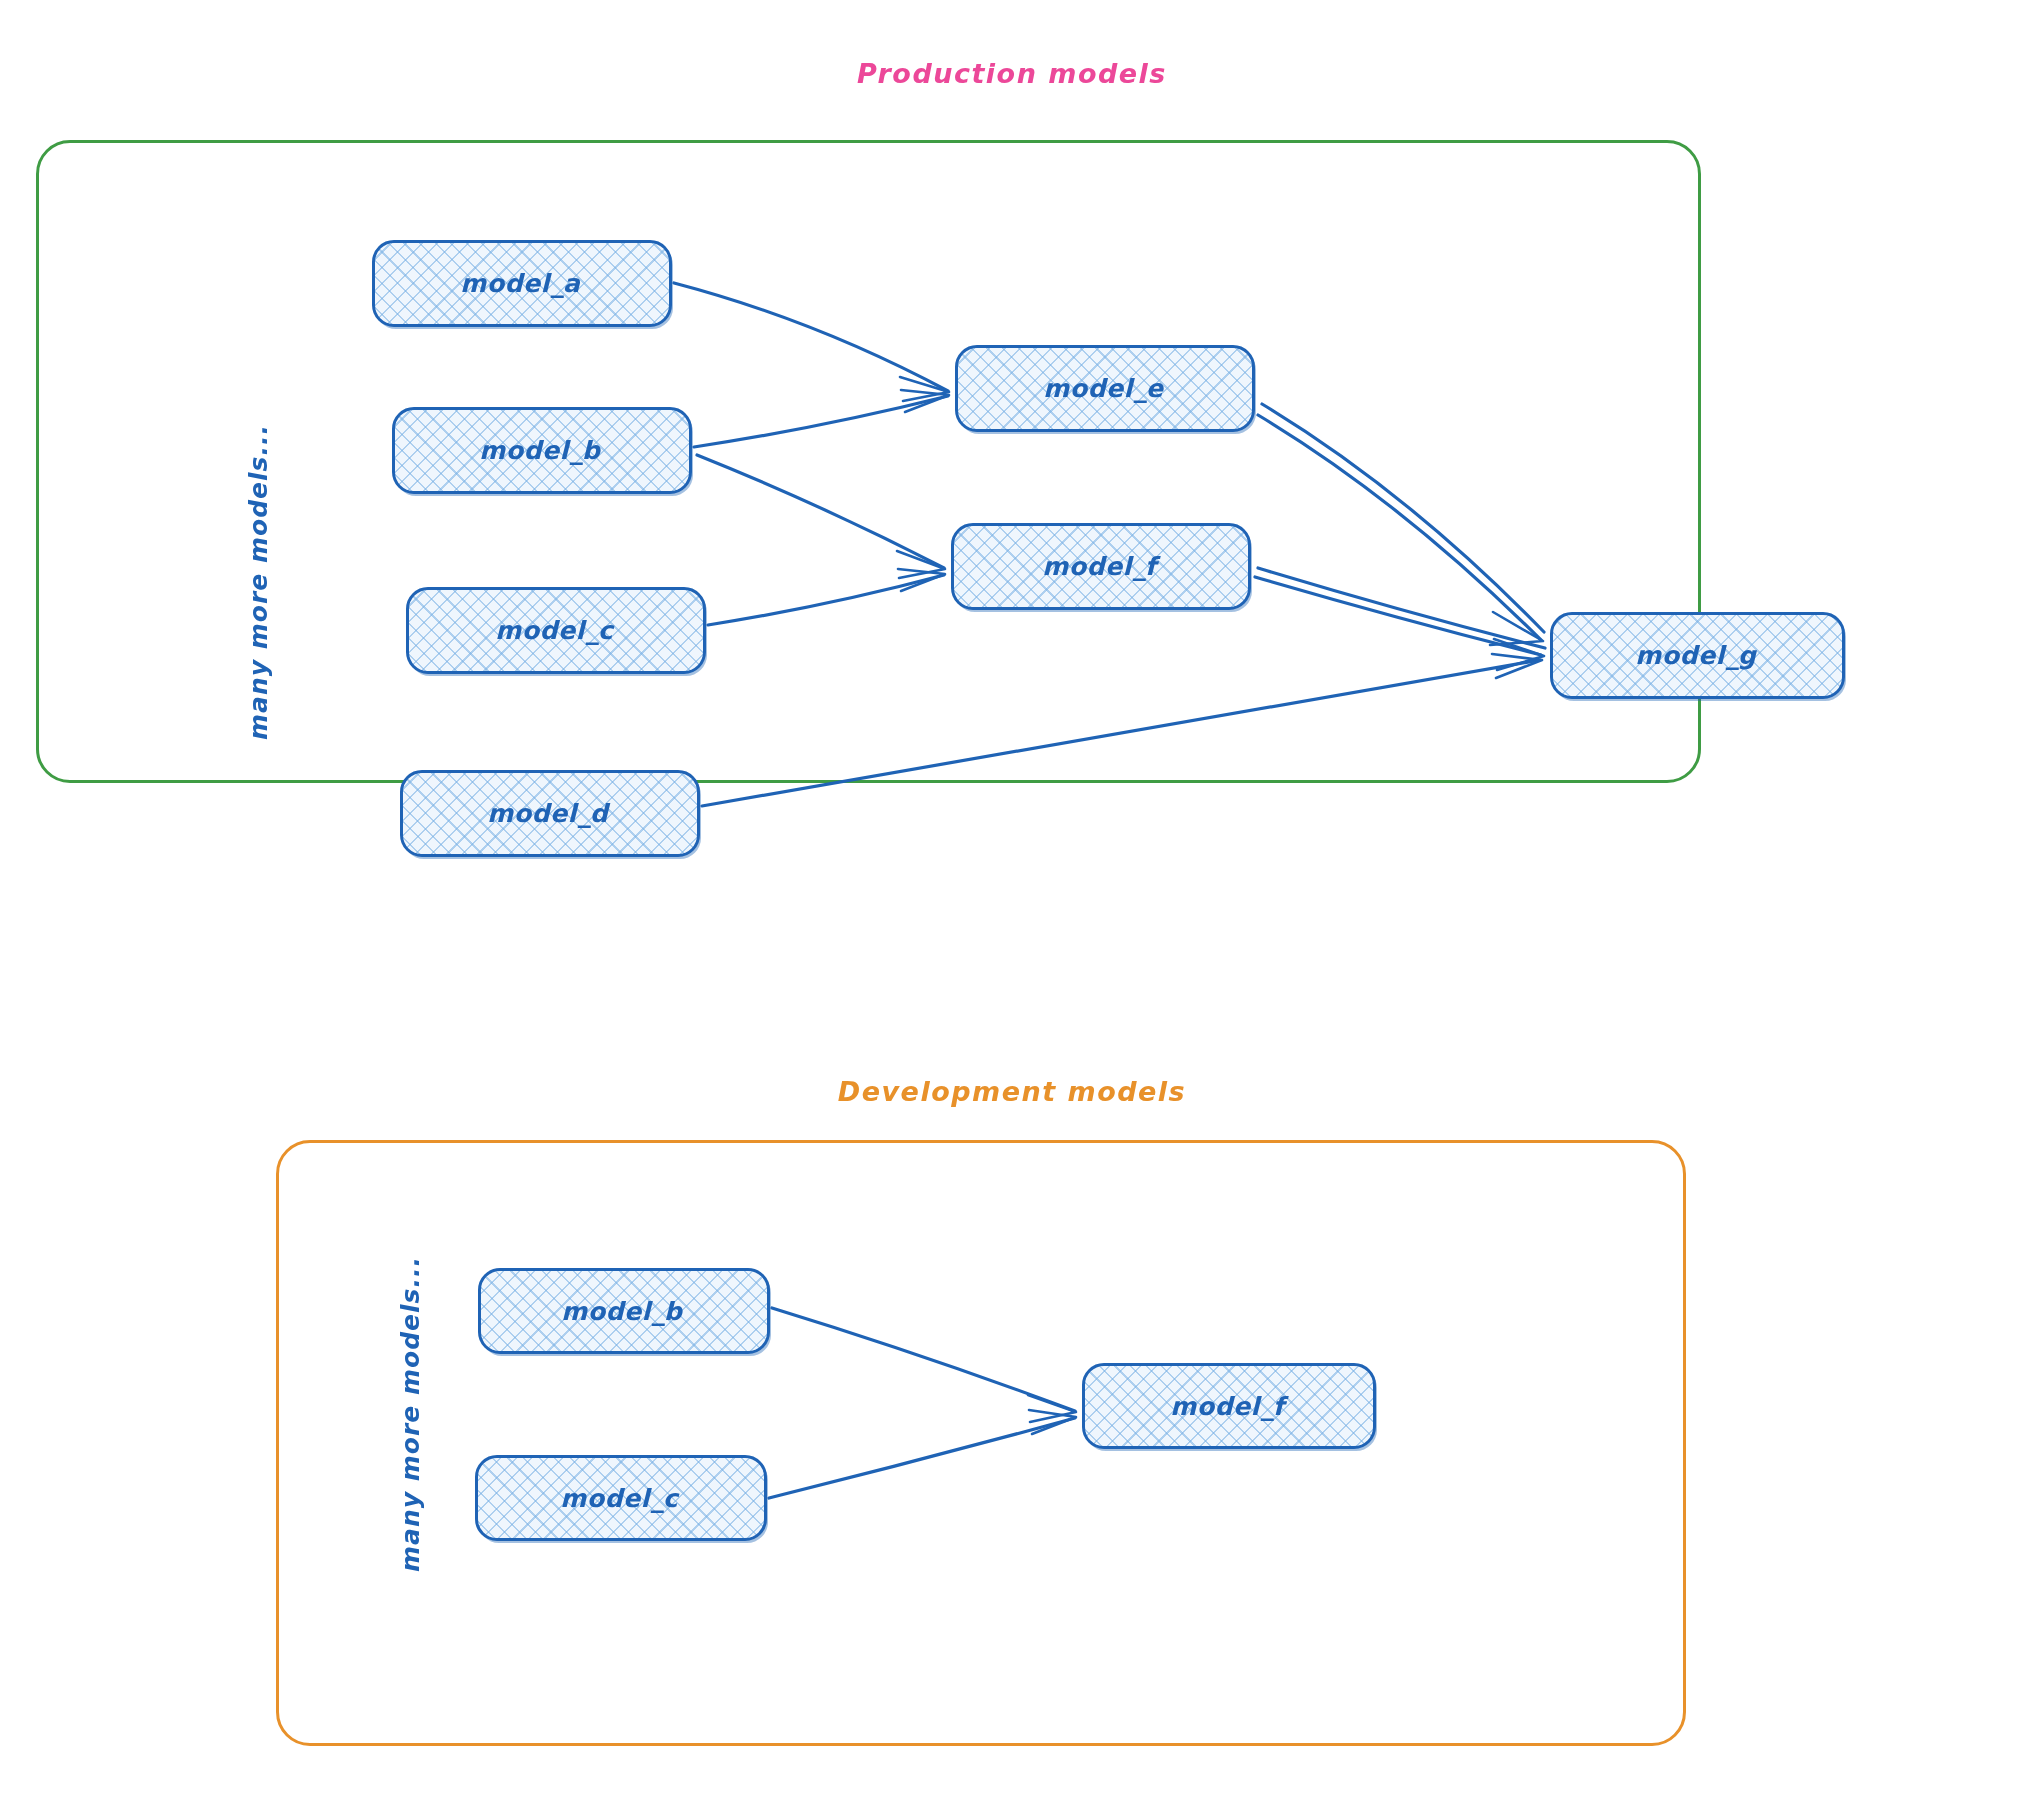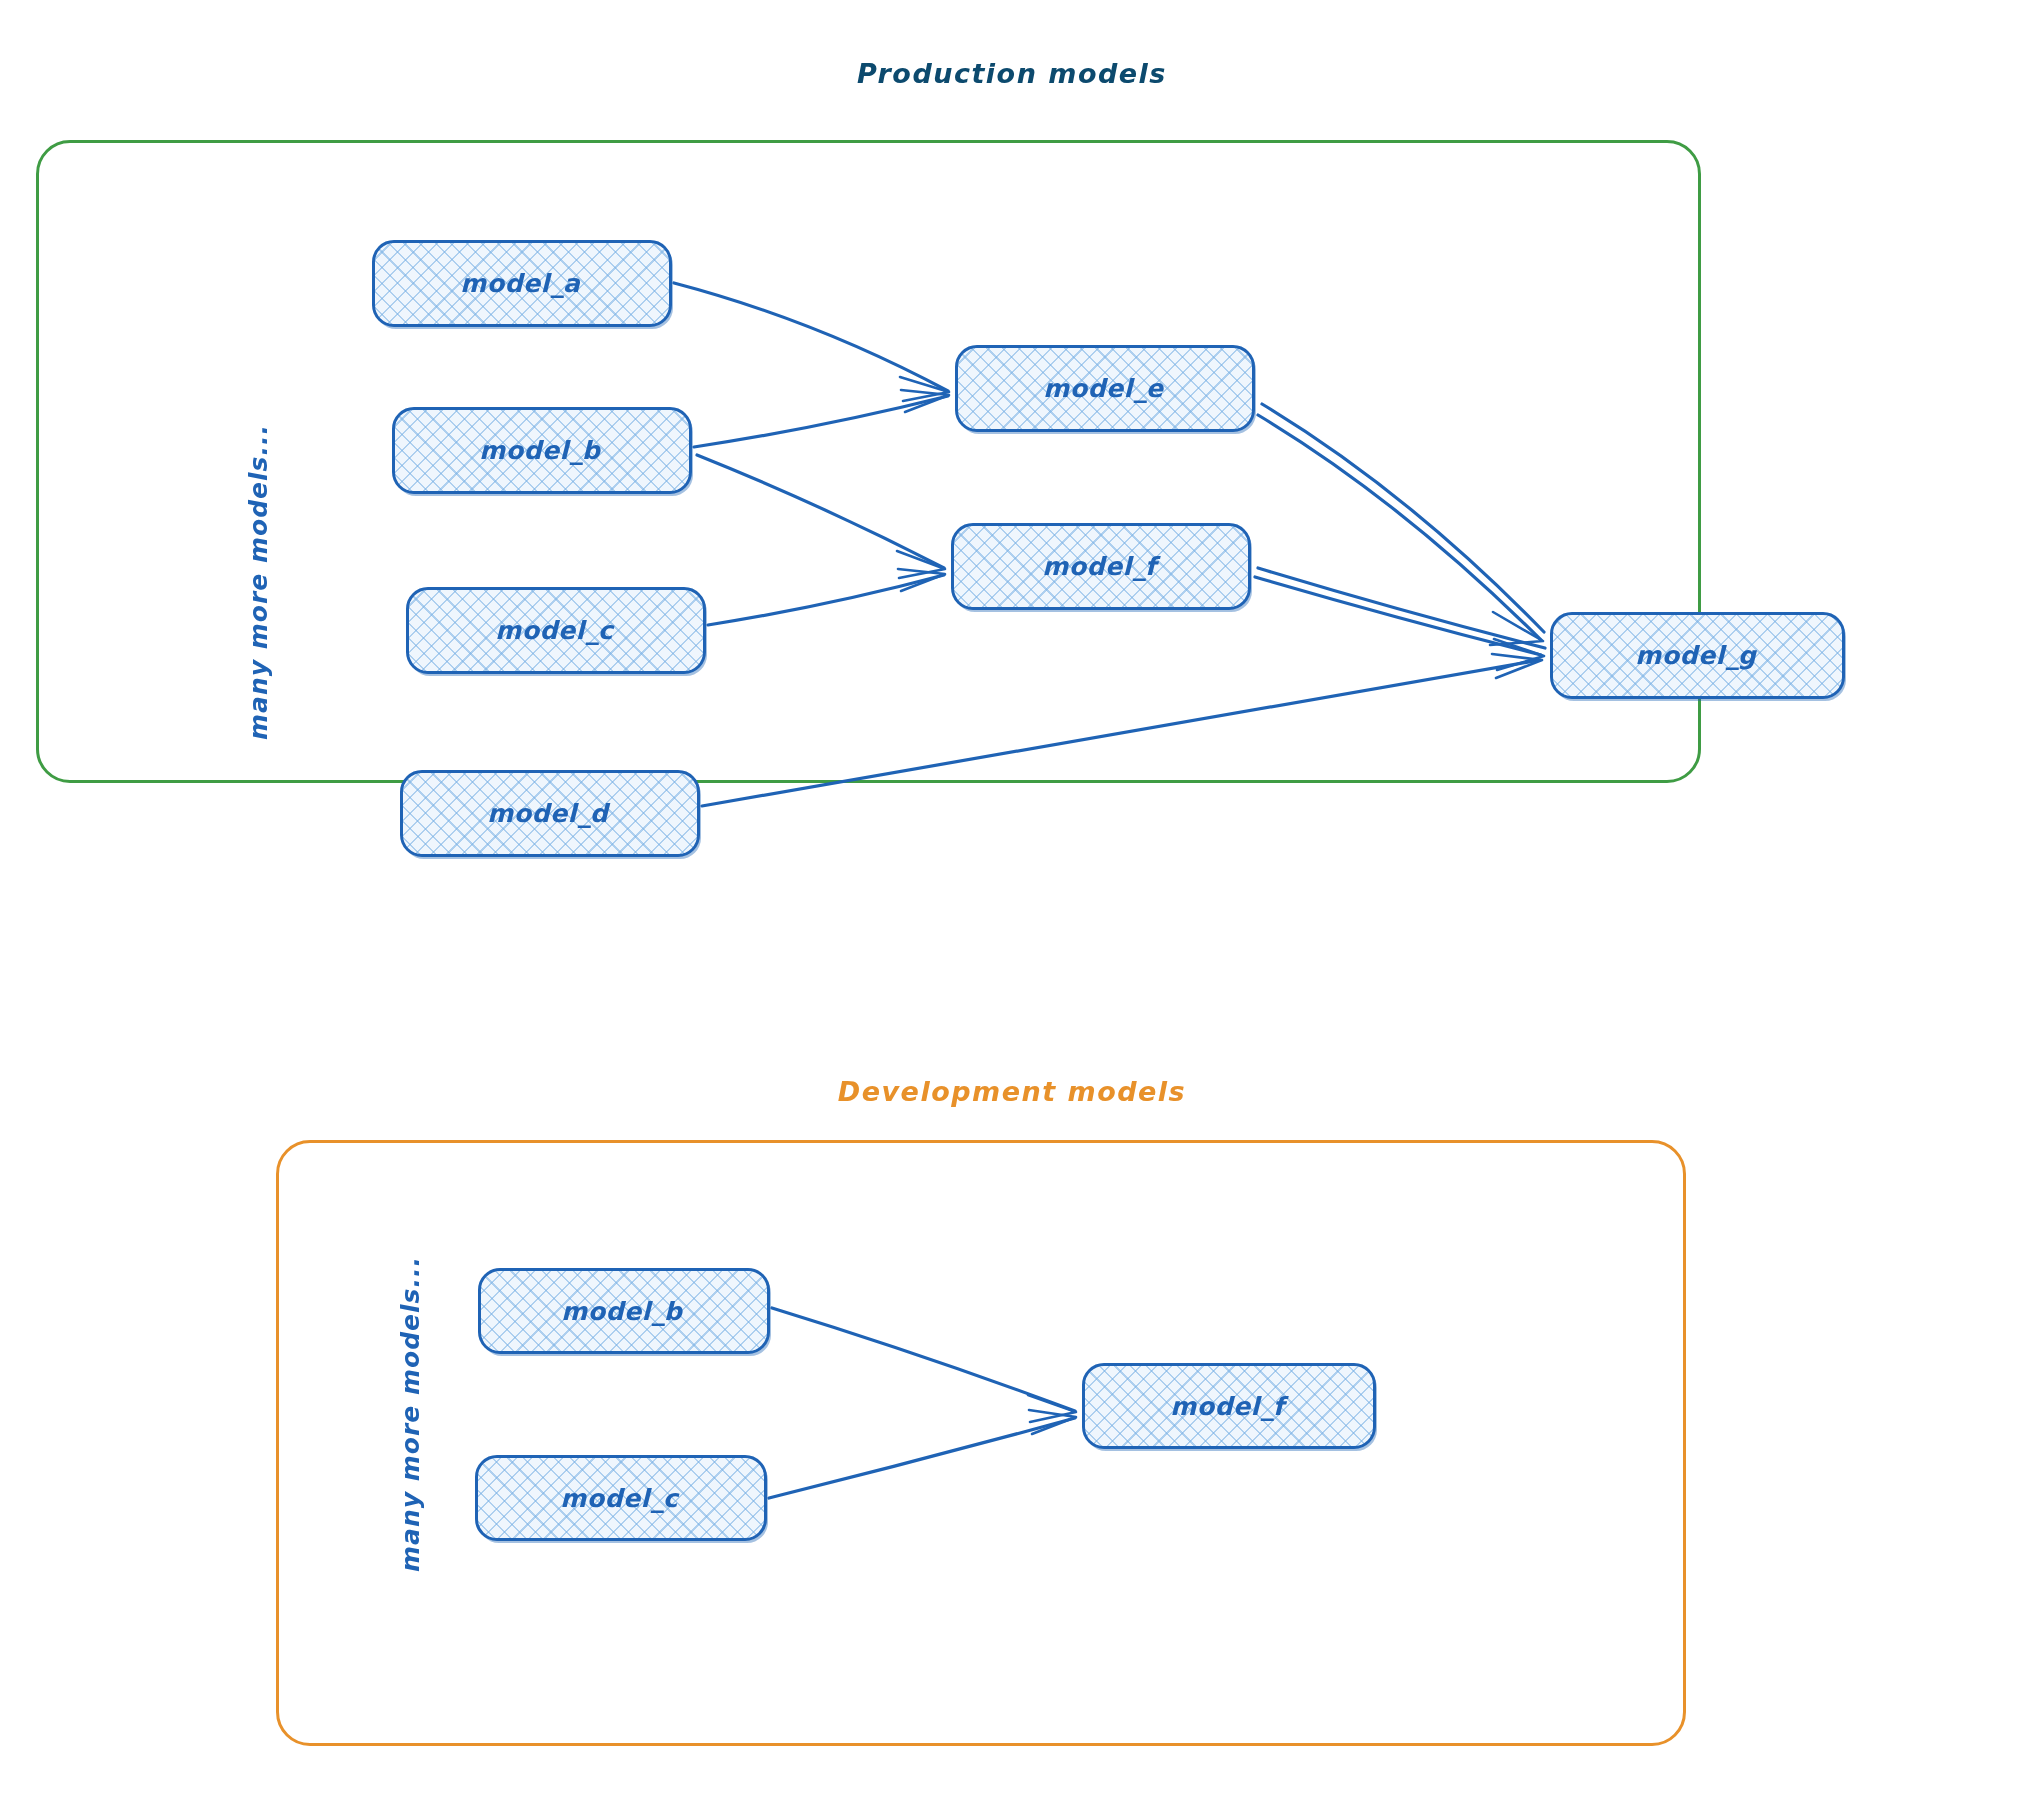--- a/index.html
+++ b/index.html
@@ -9,21 +9,21 @@
   .stage{position:absolute;left:0;top:0;width:2024px;height:1818px;}
 
   
   .group{position:absolute;border-radius:34px;background:transparent;}
   .group.prod{border:3px solid #3f9c44;}
   .group.dev{border:3px solid #e8912a;}
 
   .group-title{position:absolute;text-align:center;white-space:nowrap;
       font-family:"DejaVu Sans",sans-serif;font-size:27px;font-weight:600;
       letter-spacing:1.5px;font-style:italic;}
-  .group-title.prod{color:#0c4a6e;}
+  .group-title.prod{color:#ec4899;}
   .group-title.dev{color:#e8912a;}
 
   
   .node{position:absolute;border:3px solid #1f63b5;border-radius:22px;
         box-sizing:border-box;
         background-color:#eff6fd;
         background-image:
           repeating-linear-gradient(45deg,  rgba(120,176,228,.55) 0 1.6px, rgba(120,176,228,0) 1.6px 11px),
           repeating-linear-gradient(-45deg, rgba(120,176,228,.55) 0 1.6px, rgba(120,176,228,0) 1.6px 11px);
         display:flex;align-items:center;justify-content:center;

